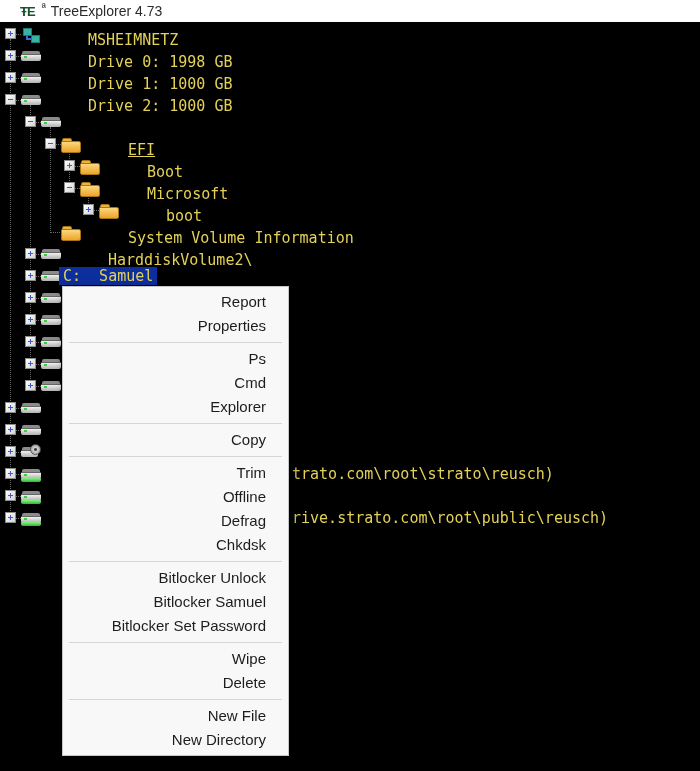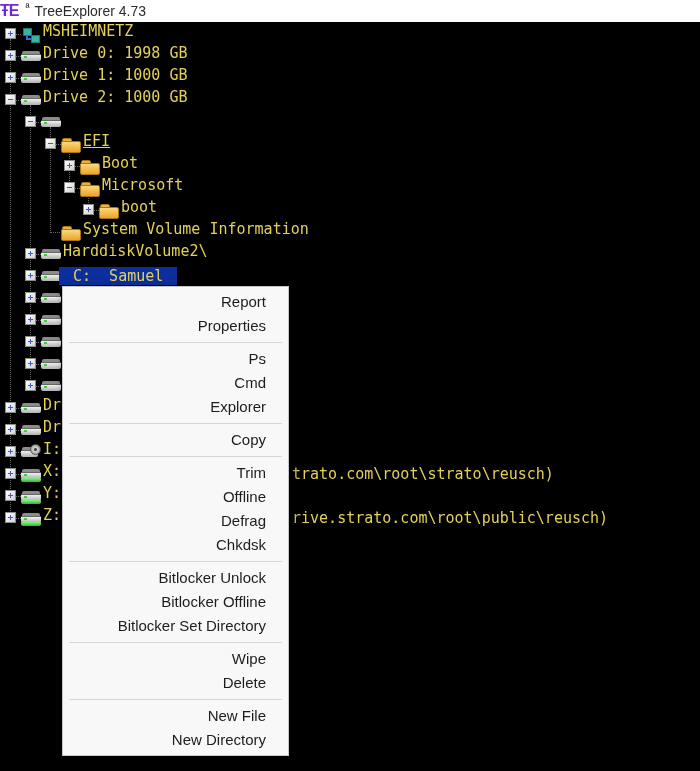--- a/index.html
+++ b/index.html
@@ -1,31 +1,31 @@
 <!DOCTYPE html>
 <html><head>
 <meta charset="utf-8">
 <style>
   html,body{margin:0;padding:0;background:#000;width:700px;height:771px;overflow:hidden;}
   #app{position:relative;width:700px;height:771px;background:#000;font-family:"DejaVu Sans Mono",monospace;}
 
   
   .titlebar{position:absolute;left:0;top:0;width:700px;height:22px;background:#ffffff;
     display:flex;align-items:center;font-family:"Liberation Sans",sans-serif;}
-  .logo{margin-left:0;font-size:16px;font-weight:bold;color:#6d28d9;letter-spacing:-1px;}
+  .logo{margin-left:20px;font-size:13px;font-weight:bold;color:#14532d;letter-spacing:-1px;}
   .logo-sup{margin-left:7px;font-size:11px;color:#222;align-self:flex-start;line-height:14px;}
   .wtitle{margin-left:5px;font-size:14px;color:#2b2b2b;}
 
   
   #tree{position:absolute;left:0;top:22px;width:700px;height:749px;}
   .vline{position:absolute;width:0;border-left:1px dotted #686868;z-index:0;}
   .row{position:absolute;left:0;width:700px;height:22px;z-index:1;}
   .stub{position:absolute;top:11px;height:0;border-top:1px dotted #686868;}
-  .lbl{position:absolute;top:0;font-size:15px;color:#e3d158;white-space:pre;line-height:16px;}
-  .lbl.sel{background:#0d2f9d;padding:1px 14px;margin-left:-4px;top:2px;}
+  .lbl{position:absolute;top:9px;font-size:15px;color:#e3d158;white-space:pre;line-height:16px;margin-left:45px;}
+  .lbl.sel{background:#0d2f9d;padding:1px 4px;margin-left:-4px;top:2px;}
   .ovf{position:absolute;left:292px;top:3px;font-size:15px;color:#e3d158;white-space:pre;line-height:16px;}
 
   
   .ebox{position:absolute;top:5px;width:11px;height:11px;background:linear-gradient(135deg,#ffffff,#d2d2d2);
     border:1px solid #8c8c8c;box-sizing:border-box;z-index:2;}
   .ebox i{position:absolute;background:#3b5bd5;}
   .ebox .h{left:2px;top:4px;width:5px;height:1px;}
   .ebox .v{left:4px;top:2px;width:1px;height:5px;}
   .ebox.minus .h{background:#4a5a92;}
 
@@ -375,22 +375,22 @@
       <div class="mitem">Explorer</div>
       <div class="msep"></div>
       <div class="mitem">Copy</div>
       <div class="msep"></div>
       <div class="mitem">Trim</div>
       <div class="mitem">Offline</div>
       <div class="mitem">Defrag</div>
       <div class="mitem">Chkdsk</div>
       <div class="msep"></div>
       <div class="mitem">Bitlocker Unlock</div>
-      <div class="mitem">Bitlocker Offline</div>
-      <div class="mitem">Bitlocker Set Directory</div>
+      <div class="mitem">Bitlocker Samuel</div>
+      <div class="mitem">Bitlocker Set Password</div>
       <div class="msep"></div>
       <div class="mitem">Wipe</div>
       <div class="mitem">Delete</div>
       <div class="msep"></div>
       <div class="mitem">New File</div>
       <div class="mitem">New Directory</div>
     </div>
 </div>
 
 </body></html>

